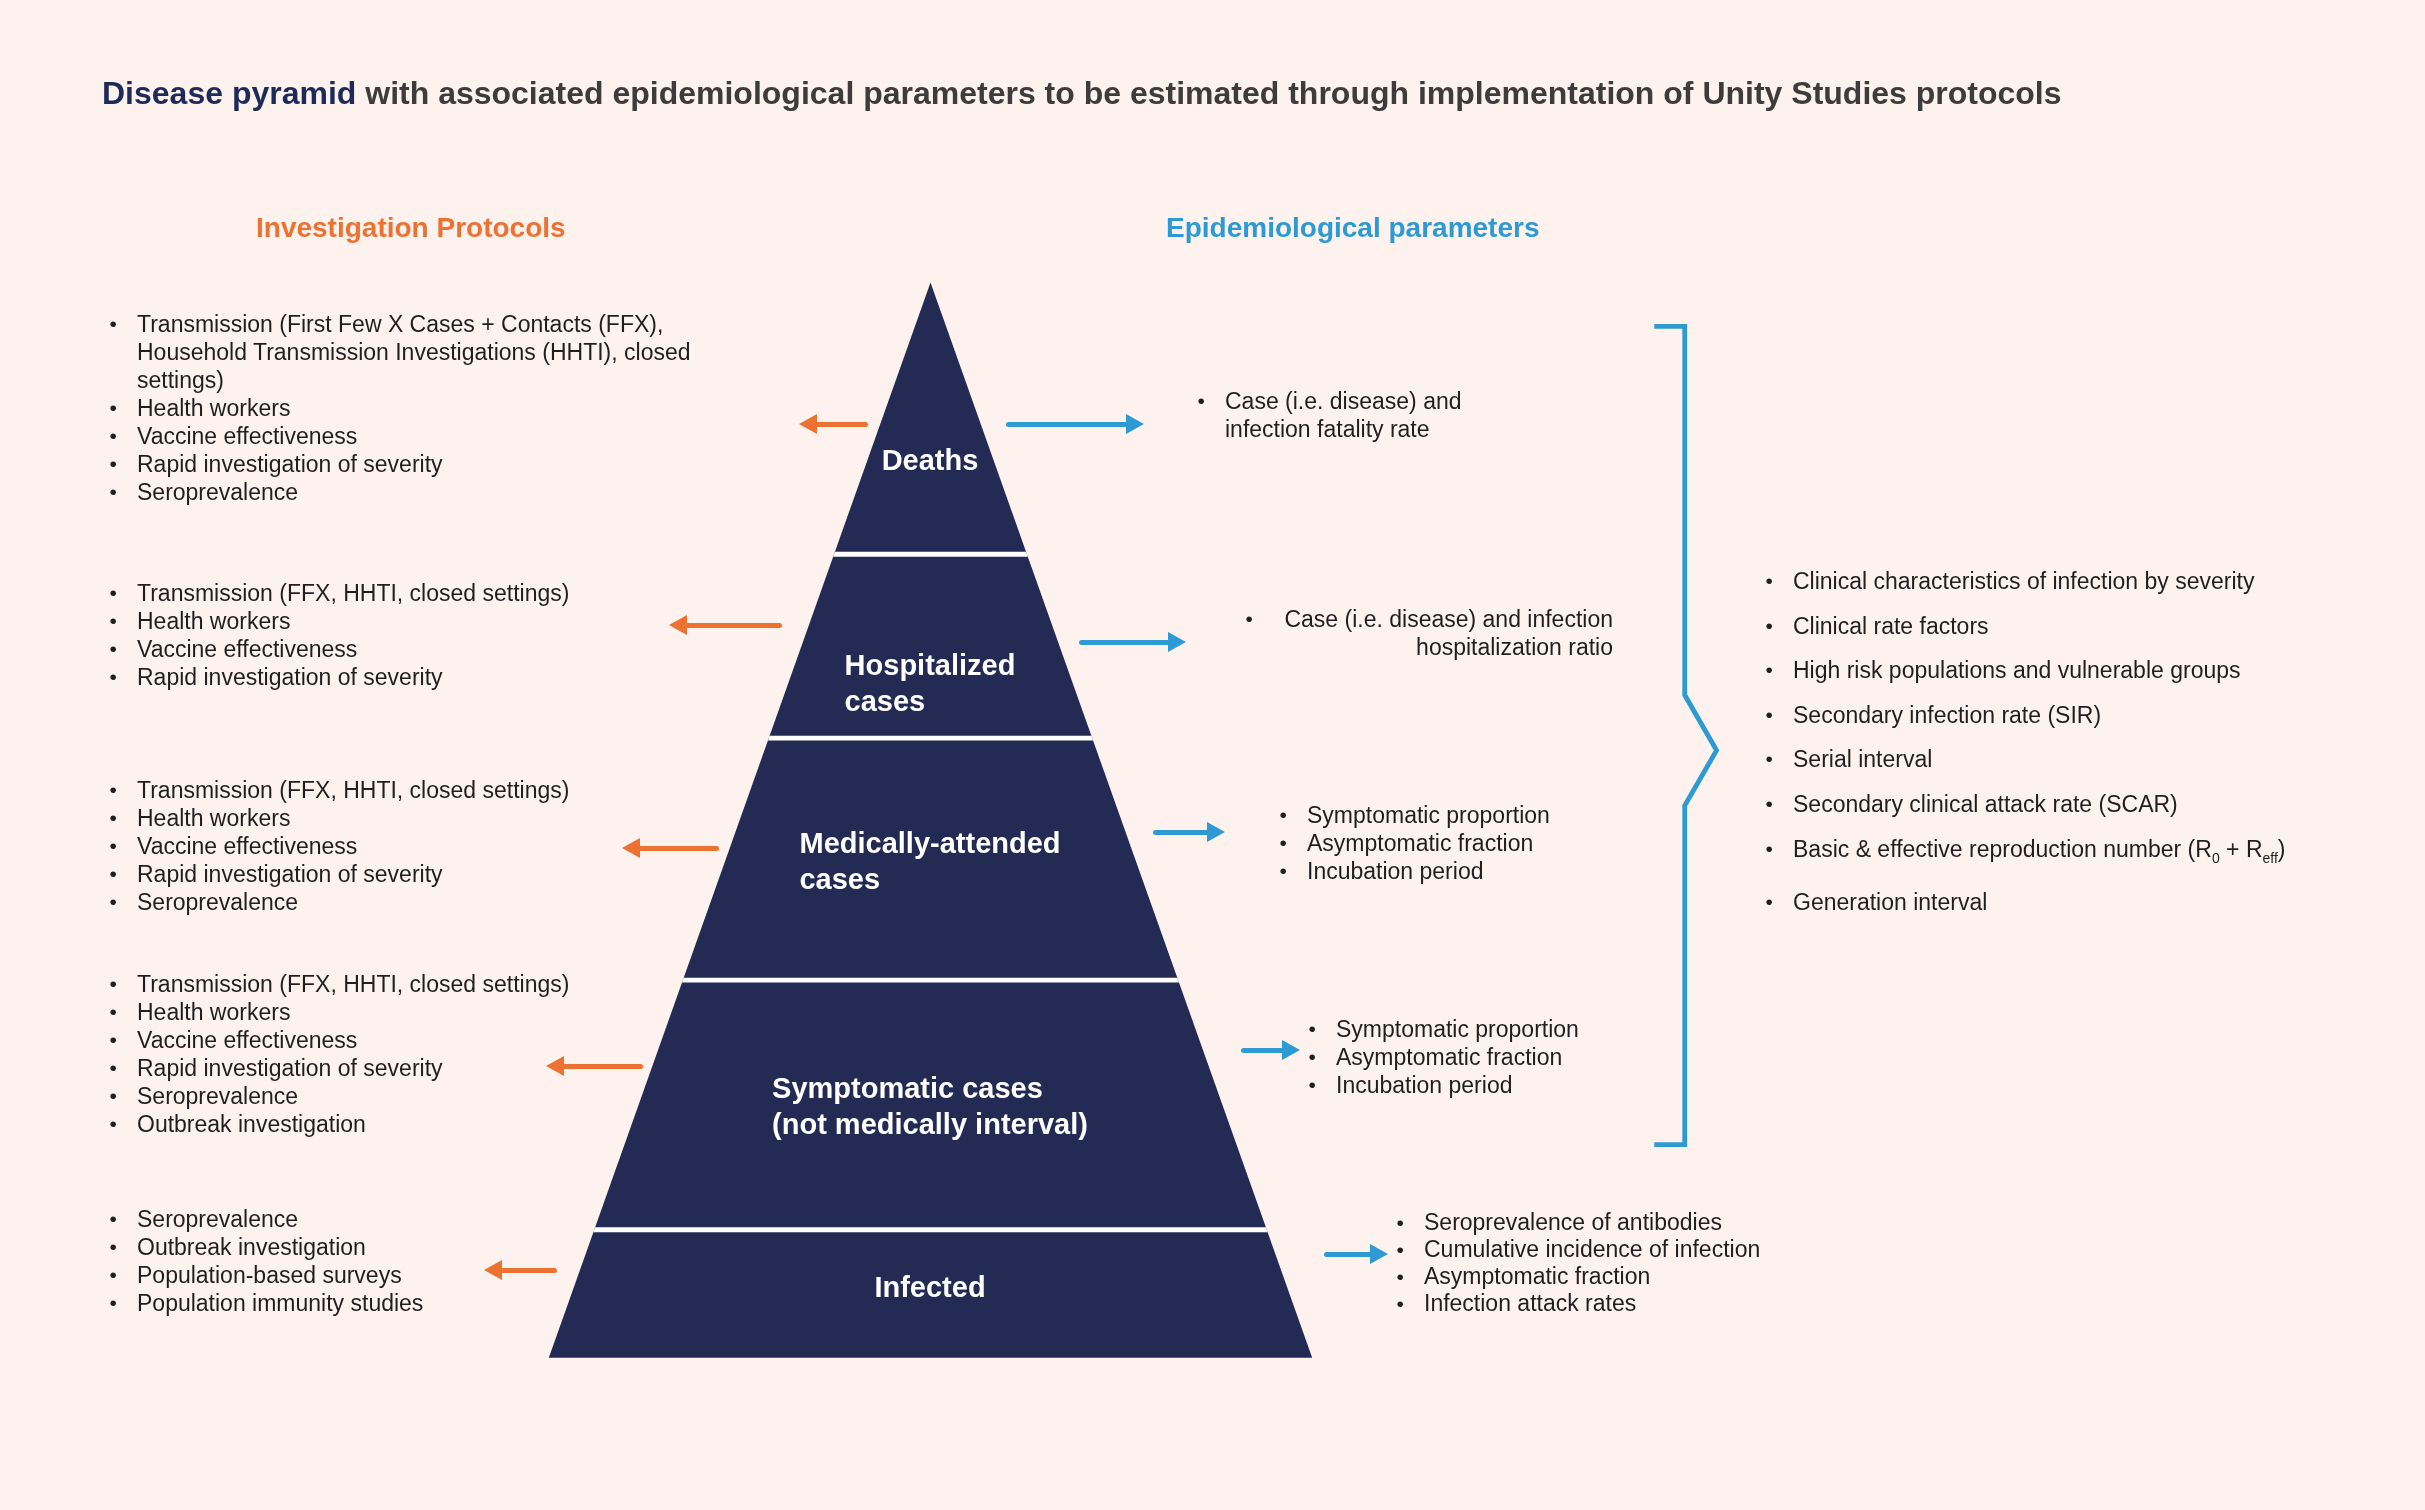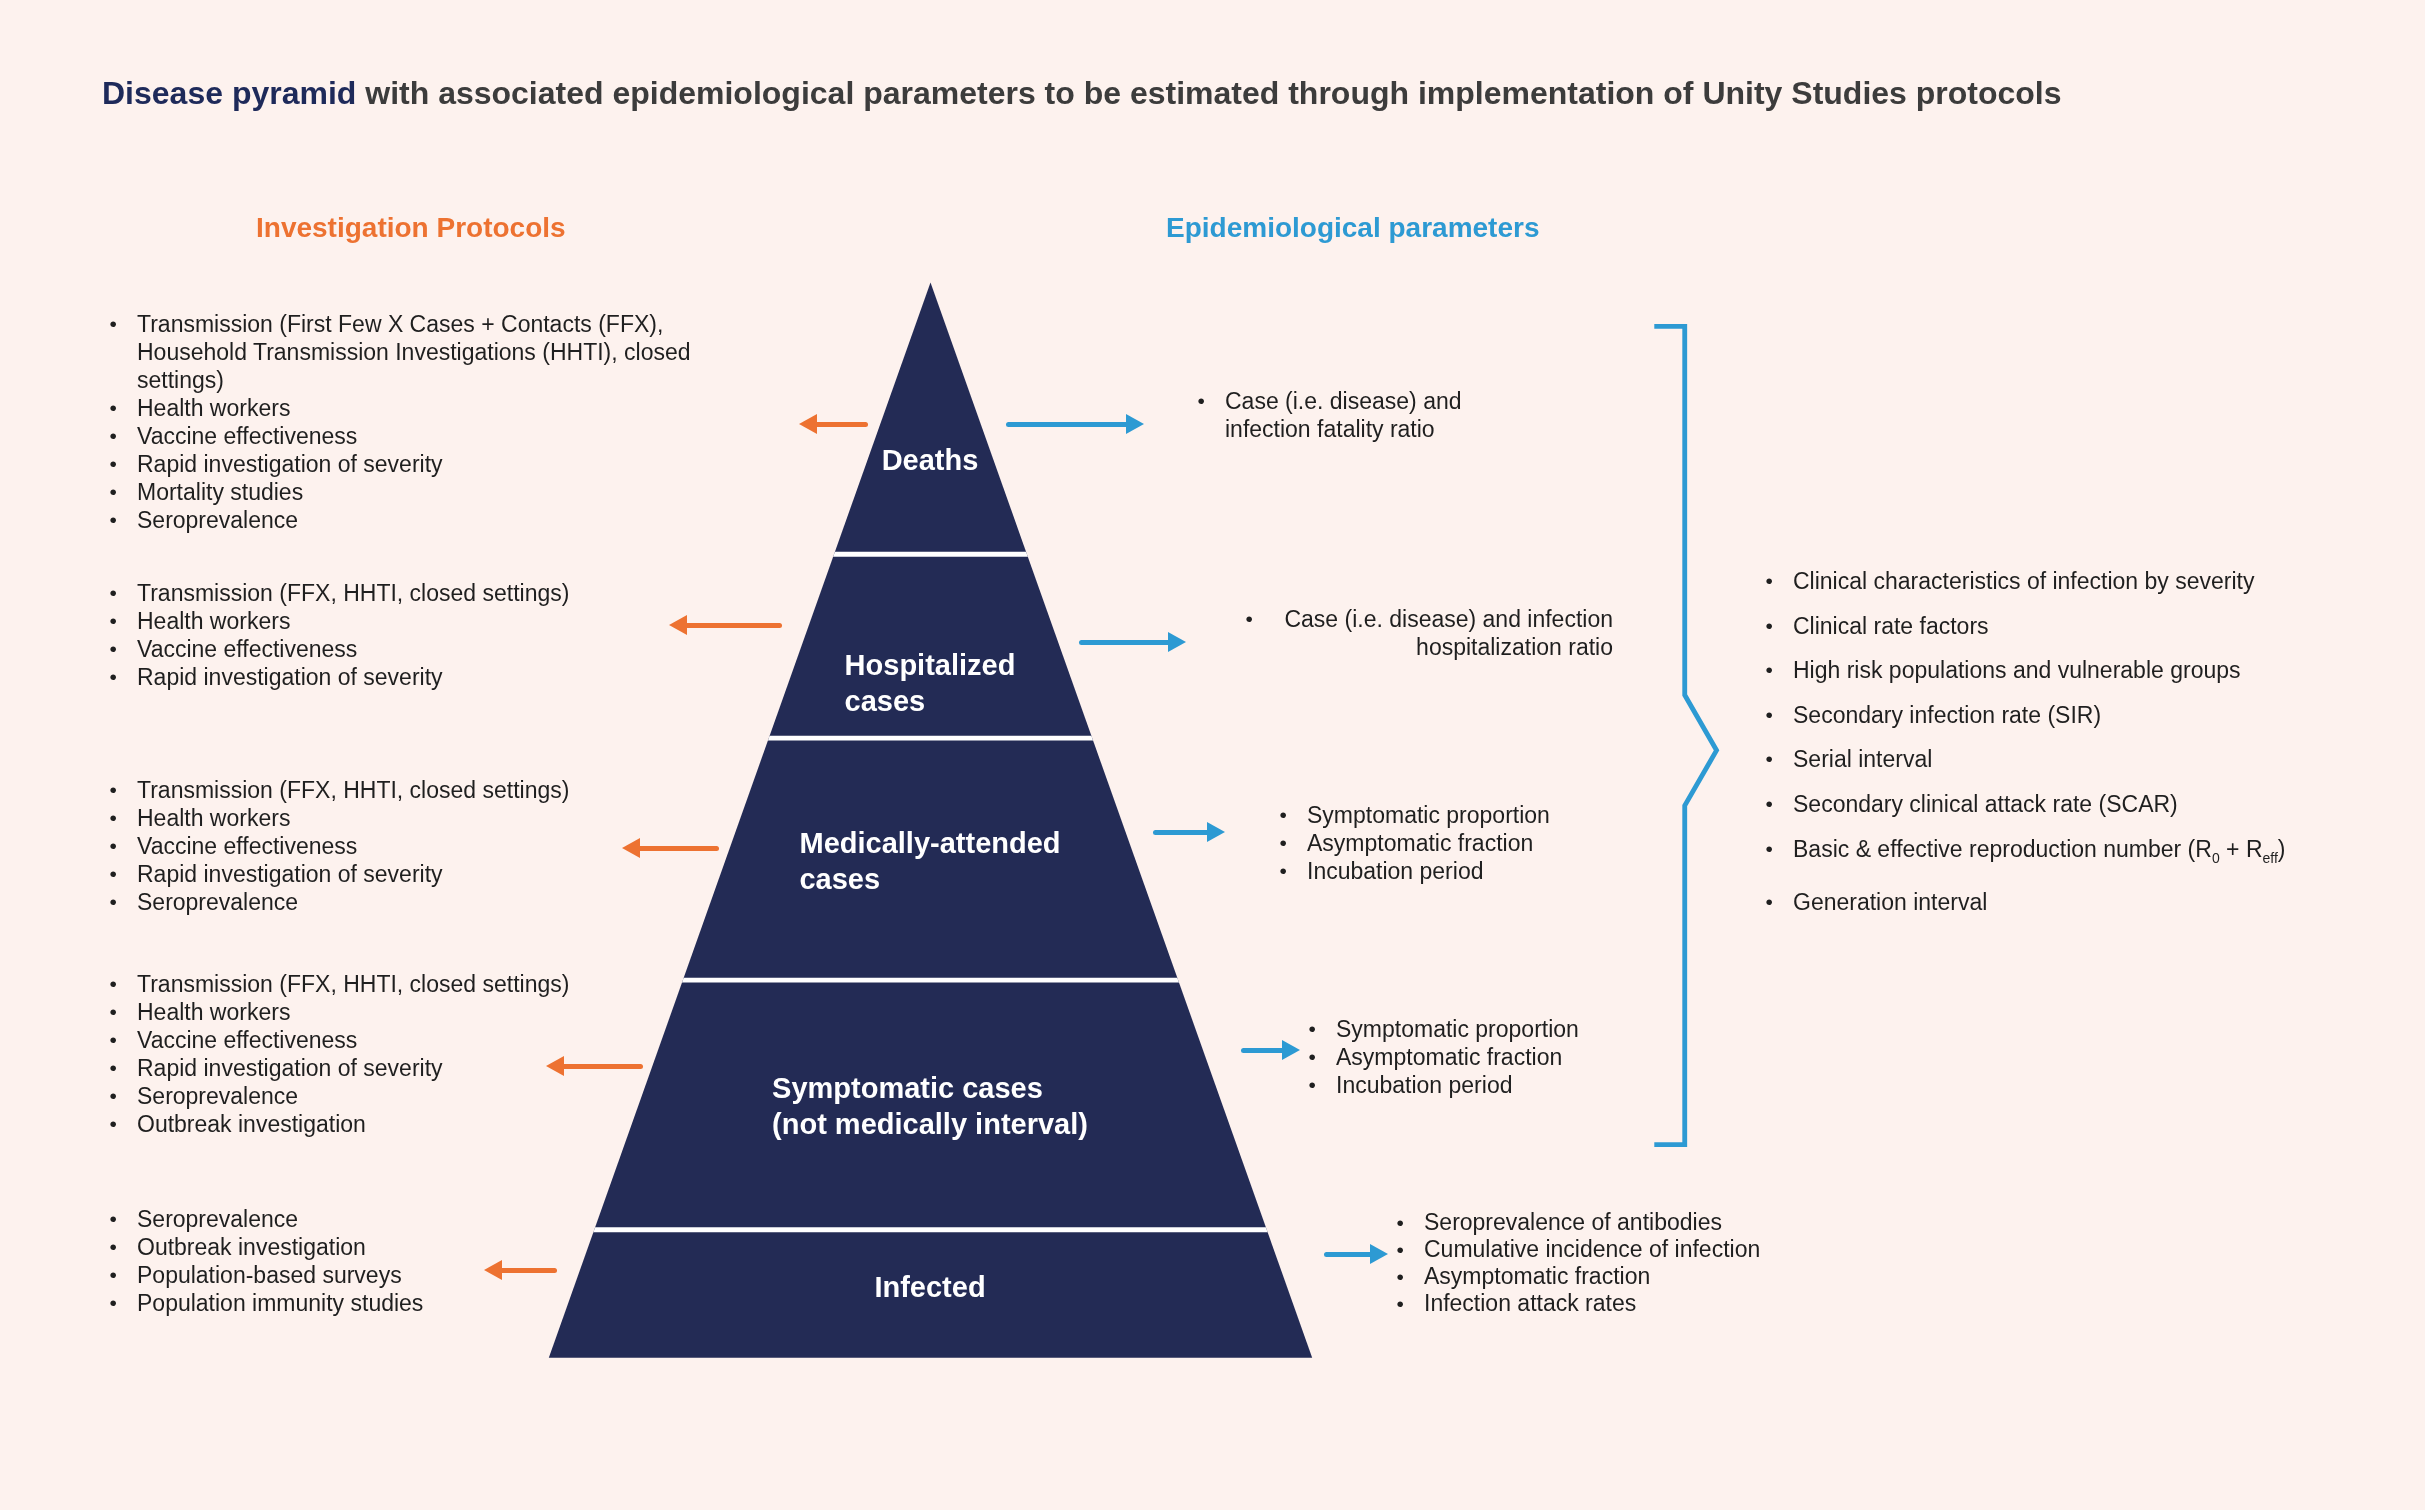--- a/index.html
+++ b/index.html
@@ -122,21 +122,20 @@
   </div>
   <div class="pyr-label" style="left:930px;top:1287px;">
     <div>Infected</div>
   </div>
 
   <ul class="blist" style="left:104px;top:310px;width:622px;">
     <li>Transmission (First Few X Cases + Contacts (FFX), Household Transmission Investigations (HHTI), closed settings)</li>
     <li>Health workers</li>
     <li>Vaccine effectiveness</li>
     <li>Rapid investigation of severity</li>
-    <li>Mortality studies</li>
     <li>Seroprevalence</li>
   </ul>
   <ul class="blist" style="left:104px;top:579px;width:622px;">
     <li>Transmission (FFX, HHTI, closed settings)</li>
     <li>Health workers</li>
     <li>Vaccine effectiveness</li>
     <li>Rapid investigation of severity</li>
   </ul>
   <ul class="blist" style="left:104px;top:776px;width:622px;">
     <li>Transmission (FFX, HHTI, closed settings)</li>
@@ -154,21 +153,21 @@
     <li>Outbreak investigation</li>
   </ul>
   <ul class="blist" style="left:104px;top:1205px;width:622px;">
     <li>Seroprevalence</li>
     <li>Outbreak investigation</li>
     <li>Population-based surveys</li>
     <li>Population immunity studies</li>
   </ul>
 
   <ul class="blist" style="left:1192px;top:387px;width:318px;">
-    <li>Case (i.e. disease) and infection fatality ratio</li>
+    <li>Case (i.e. disease) and infection fatality rate</li>
   </ul>
   <ul class="blist" style="left:1240px;top:605px;width:373px;text-align:right;">
     <li>Case (i.e. disease) and infection hospitalization ratio</li>
   </ul>
   <ul class="blist" style="left:1274px;top:801px;width:387px;">
     <li>Symptomatic proportion</li>
     <li>Asymptomatic fraction</li>
     <li>Incubation period</li>
   </ul>
   <ul class="blist" style="left:1303px;top:1015px;width:387px;">

